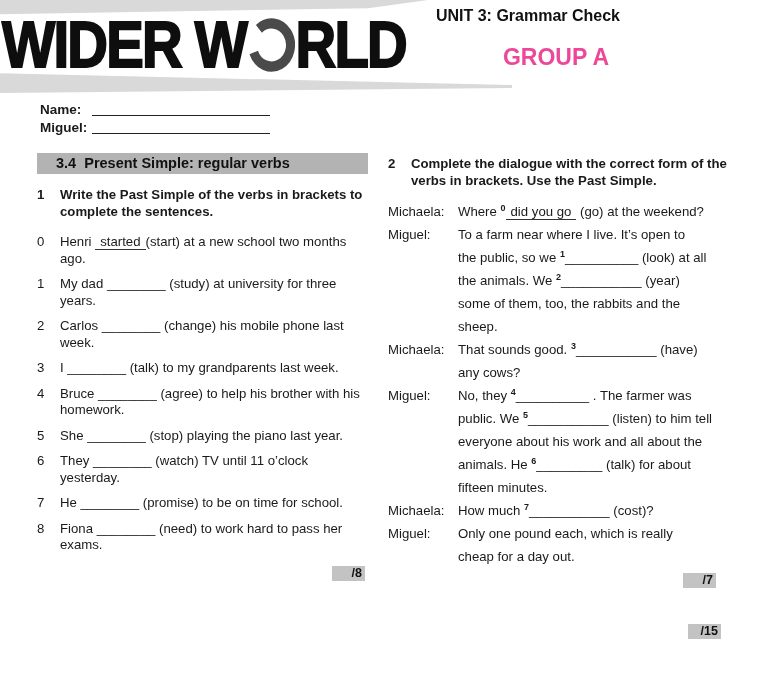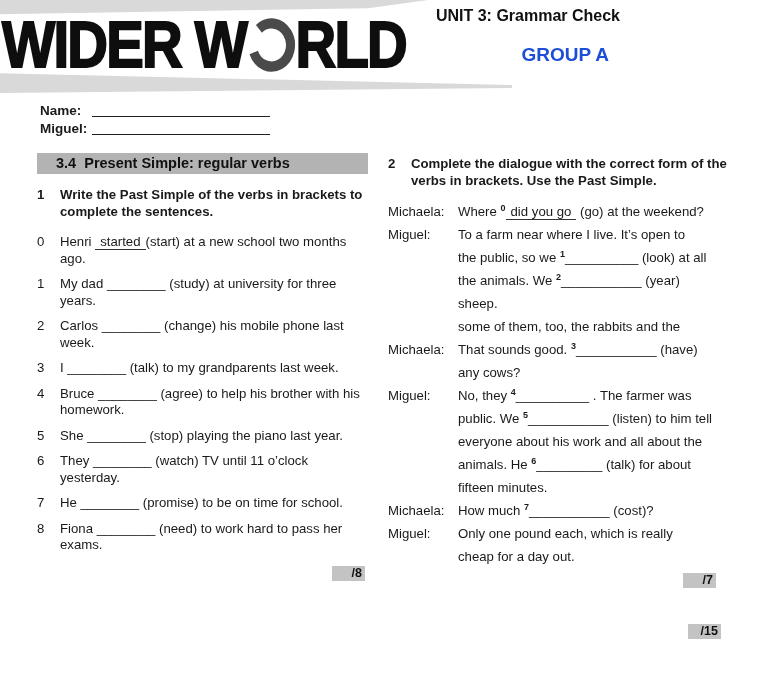--- a/index.html
+++ b/index.html
@@ -18,25 +18,25 @@
     clip-path:polygon(0 6%, 100% 62%, 100% 76%, 0 100%);
   }
   .logo {
     position:absolute; left:2px; top:12px; height:66px; display:flex; align-items:center;
     font-weight:bold; font-size:64px; line-height:1; letter-spacing:-2px; color:#0e0e0e;
     -webkit-text-stroke:2px #0e0e0e; white-space:nowrap;
     transform:scaleX(0.88); transform-origin:left center;
   }
   .logo svg { display:block; margin:0 1px; }
   .unit-title { position:absolute; top:7px; right:40px; font-size:16px; font-weight:bold; color:#111; }
-  .group-label { position:absolute; top:44px; right:51px; font-size:19px; font-weight:bold; color:#1d4ed8; }
+  .group-label { position:absolute; top:44px; right:51px; font-size:23px; font-weight:bold; color:#ec4899; }
 
   
   .student { position:absolute; left:40px; top:102px; font-size:13.5px; font-weight:bold; }
-  .srow { display:flex; align-items:center; margin-bottom:2px; height:16px; }
+  .srow { display:flex; align-items:flex-start; margin-bottom:2px; height:16px; }
   .srow .lab { width:52px; }
   .fill-line { display:inline-block; width:178px; border-bottom:1.6px solid #222; height:13px; }
 
   
   .col-left  { position:absolute; left:37px;  top:153px; width:331px; font-size:13.2px; }
   .col-right { position:absolute; left:388px; top:155px; width:352px; font-size:13.2px; }
 
   .section-bar { background:#b3b3b3; font-weight:bold; font-size:14.5px; padding:2px 4px 3px 19px; color:#111; }
 
   .ex-head { display:flex; font-weight:bold; margin-top:12px; line-height:17px; }
@@ -157,25 +157,25 @@
     <div class="dline">
       <span class="dspeaker"></span>
       <span><span>the public, so we </span><sup>1</sup><span>__________ (look) at all</span></span>
     </div>
     <div class="dline">
       <span class="dspeaker"></span>
       <span><span>the animals. We </span><sup>2</sup><span>___________ (year)</span></span>
     </div>
     <div class="dline">
       <span class="dspeaker"></span>
+      <span><span>some of them, too, the rabbits and the</span><span></span></span>
+    </div>
+    <div class="dline">
+      <span class="dspeaker"></span>
       <span><span>sheep.</span><span></span></span>
-    </div>
-    <div class="dline">
-      <span class="dspeaker"></span>
-      <span><span>some of them, too, the rabbits and the</span><span></span></span>
     </div>
     <div class="dline">
       <span class="dspeaker">Michaela:</span>
       <span><span>That sounds good. </span><sup>3</sup><span>___________ (have)</span></span>
     </div>
     <div class="dline">
       <span class="dspeaker"></span>
       <span><span>any cows?</span><span></span></span>
     </div>
     <div class="dline">

